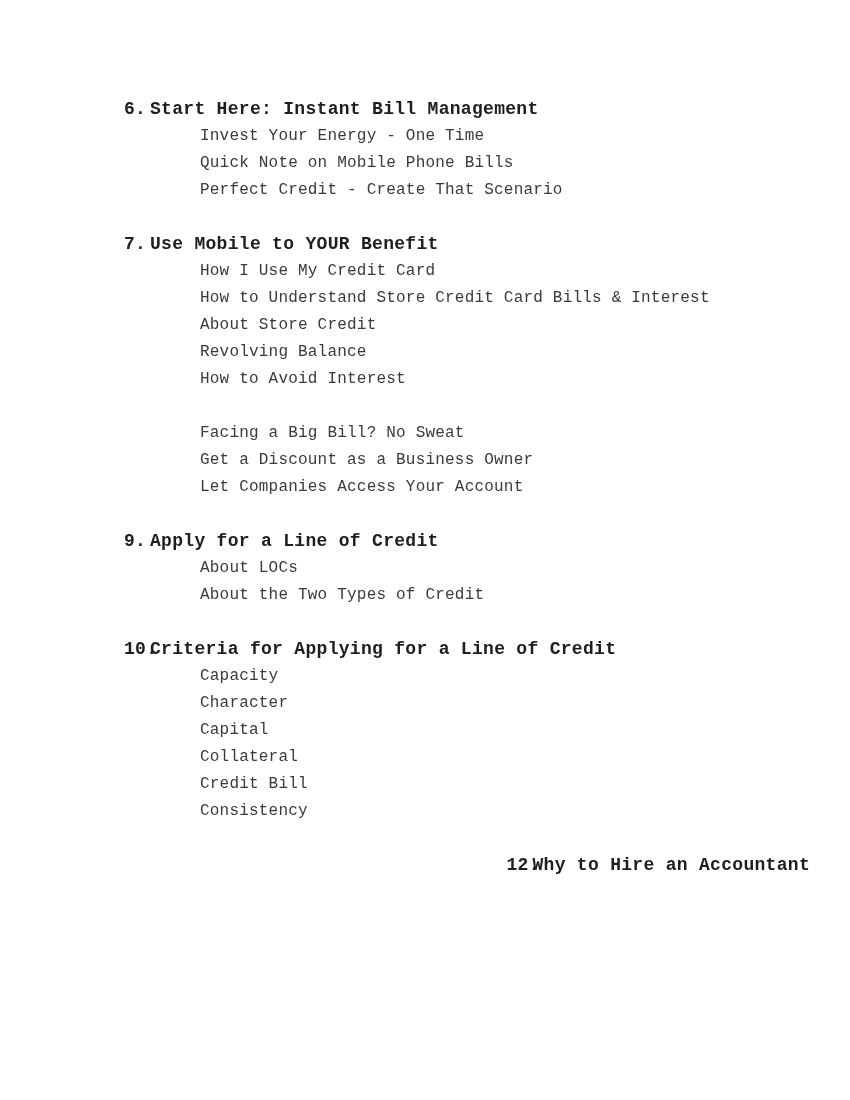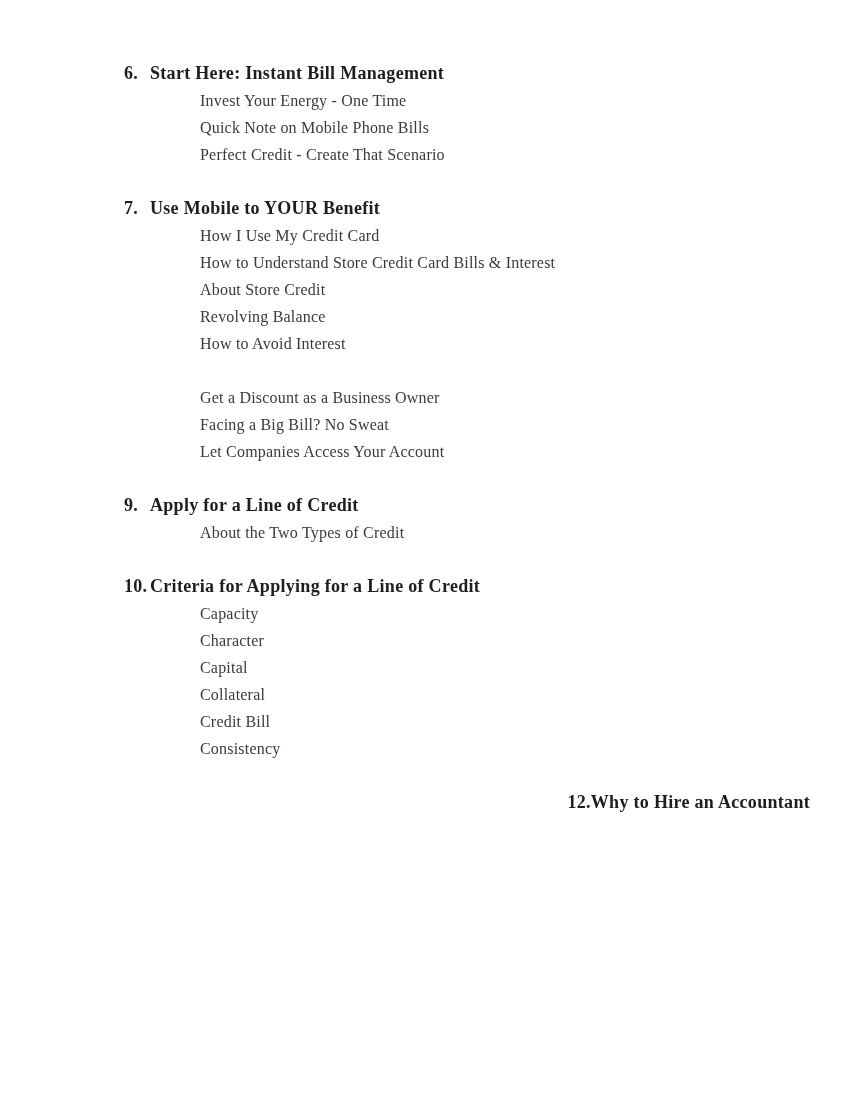--- a/index.html
+++ b/index.html
@@ -6,22 +6,22 @@
     margin: 0;
     padding: 0;
     background: #ffffff;
   }
   .page {
     position: relative;
     width: 850px;
     height: 1100px;
     background: #ffffff;
     box-sizing: border-box;
-    padding: 60px 40px 0 124px;
-    font-family: Liberation Serif, serif;
+    padding: 96px 40px 0 124px;
+    font-family: Liberation Mono, monospace;
     overflow: hidden;
   }
   .toc-section {
     margin: 0 0 27px 0;
   }
   .toc-section:last-child {
     margin-bottom: 0;
     text-align: right;
   }
   .toc-heading {
@@ -68,29 +68,30 @@
         <span class="toc-num">7.</span><span class="toc-title">Use Mobile to YOUR Benefit</span>
       </div>
       <div class="toc-sub">How I Use My Credit Card</div>
       <div class="toc-sub">How to Understand Store Credit Card Bills &amp; Interest</div>
       <div class="toc-sub">About Store Credit</div>
       <div class="toc-sub">Revolving Balance</div>
       <div class="toc-sub">How to Avoid Interest</div>
     </div>
 
     <div class="toc-section">
+      <div class="toc-sub">Facing a Big Bill? No Sweat</div>
       <div class="toc-sub">Get a Discount as a Business Owner</div>
-      <div class="toc-sub">Facing a Big Bill? No Sweat</div>
       <div class="toc-sub">Let Companies Access Your Account</div>
     </div>
 
     <div class="toc-section">
       <div class="toc-heading">
         <span class="toc-num">9.</span><span class="toc-title">Apply for a Line of Credit</span>
       </div>
+      <div class="toc-sub">About LOCs</div>
       <div class="toc-sub">About the Two Types of Credit</div>
     </div>
 
     <div class="toc-section">
       <div class="toc-heading">
         <span class="toc-num">10.</span><span class="toc-title">Criteria for Applying for a Line of Credit</span>
       </div>
       <div class="toc-sub">Capacity</div>
       <div class="toc-sub">Character</div>
       <div class="toc-sub">Capital</div>

